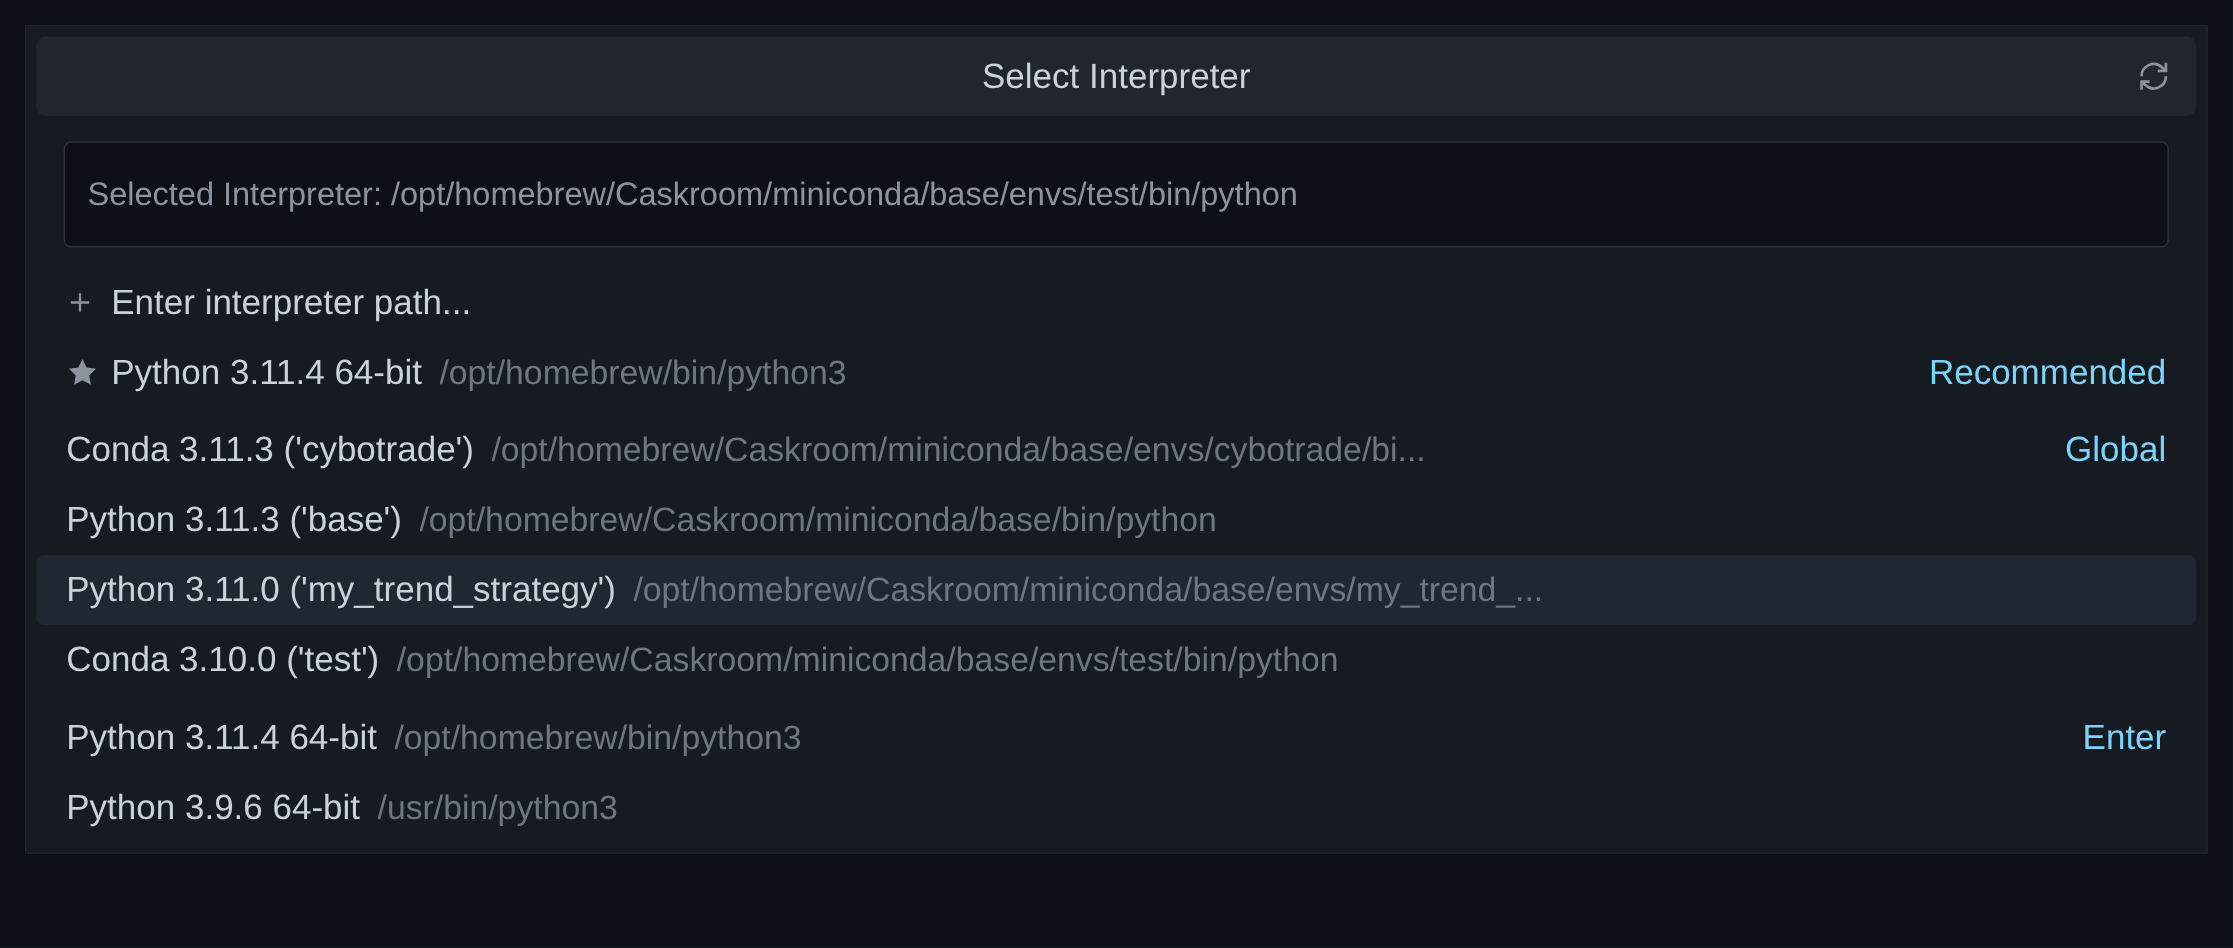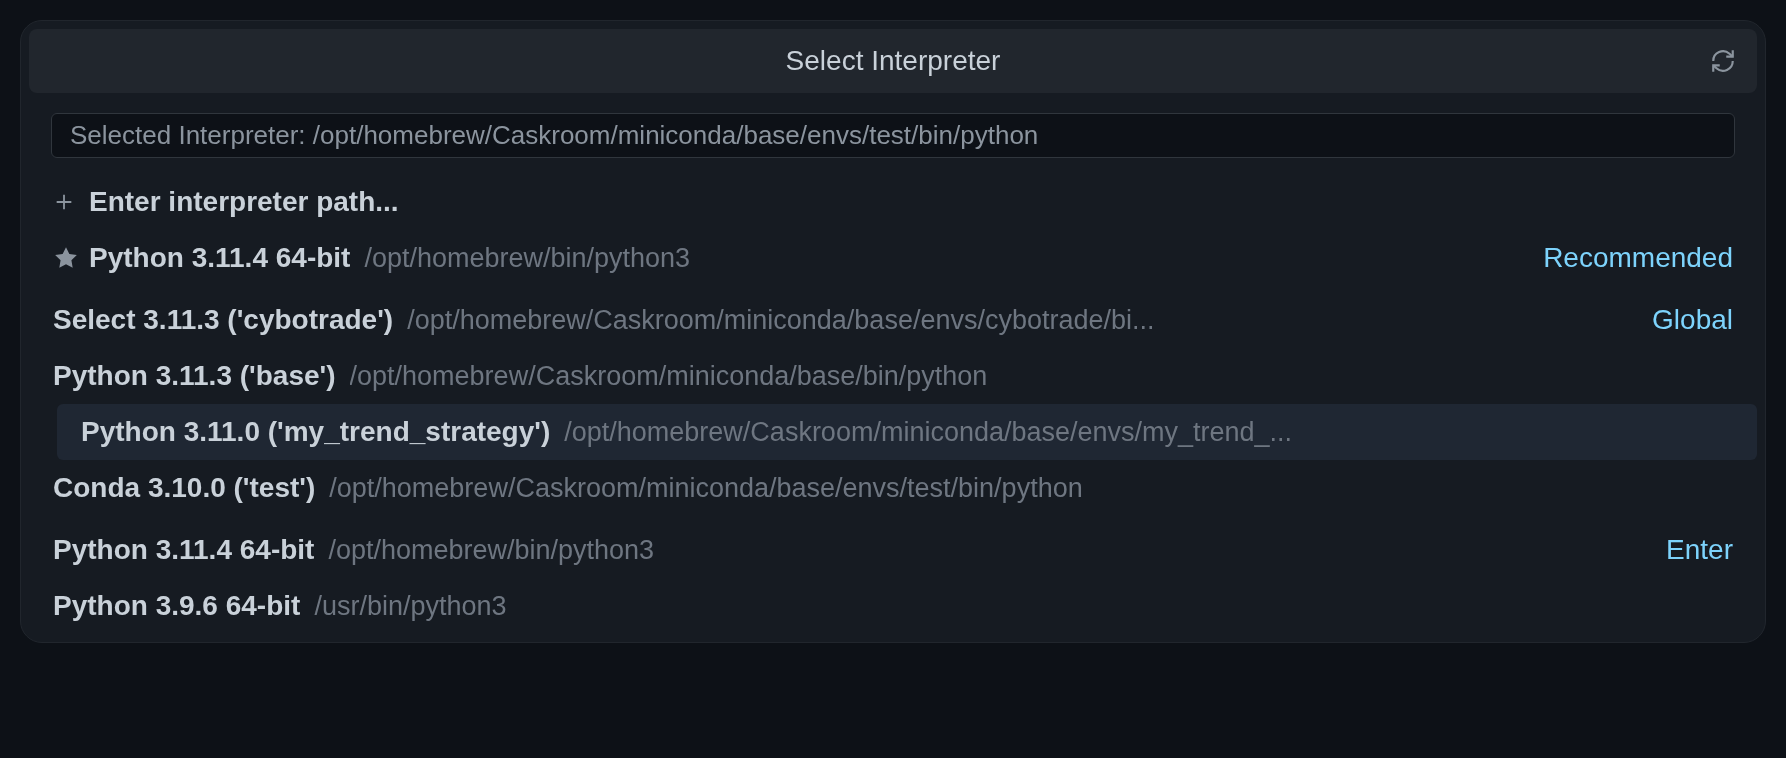--- a/index.html
+++ b/index.html
@@ -12,21 +12,21 @@
       background: #0d1117;
       font-family: -apple-system, BlinkMacSystemFont, "Segoe UI", sans-serif;
       padding: 20px;
       width: 1786px;
       height: 758px;
       overflow: hidden;
     }
     
     .container {
       background: #161b22;
-      border-radius: 22px;
+      border-radius: 0;
       overflow: hidden;
       border: 1px solid #21262d;
     }
     
     .header {
       background: #21262d;
       padding: 16px 20px;
       display: flex;
       align-items: center;
       justify-content: center;
@@ -56,61 +56,60 @@
     .refresh-icon svg {
       width: 26px;
       height: 26px;
     }
     
     .search-box {
       margin: 20px 30px 16px 30px;
       background: #0d1117;
       border: 1px solid #30363d;
       border-radius: 6px;
-      padding: 6px 18px;
+      padding: 26px 18px;
       color: #8b949e;
       font-size: 26px;
     }
     
     .interpreter-list {
       padding: 0 8px 8px 8px;
     }
     
     .interpreter-item {
       display: flex;
       align-items: center;
       padding: 10px 24px;
       cursor: pointer;
       border-radius: 6px;
       min-height: 56px;
     }
     
     .interpreter-item.highlighted {
       background: #1f2733;
-      margin-left: 28px;
     }
     
     .item-icon {
       width: 36px;
       flex-shrink: 0;
       display: flex;
       align-items: center;
       justify-content: flex-start;
       color: #8b949e;
     }
     
     .item-icon svg {
       width: 24px;
       height: 24px;
     }
     
     .item-label {
       color: #c9d1d9;
       font-size: 28px;
-      font-weight: 700;
+      font-weight: 400;
       flex-shrink: 0;
     }
     
     .item-path {
       color: #6e7681;
       font-size: 27px;
       margin-left: 14px;
       overflow: hidden;
       text-overflow: ellipsis;
       white-space: nowrap;
@@ -184,21 +183,21 @@
         <svg viewBox="0 0 24 24">
           <polygon points="12,2 15.09,8.26 22,9.27 17,14.14 18.18,21.02 12,17.77 5.82,21.02 7,14.14 2,9.27 8.91,8.26"></polygon>
         </svg>
       </span>
       <span class="item-label">Python 3.11.4 64-bit</span>
       <span class="item-path">/opt/homebrew/bin/python3</span>
       <span class="item-badge">Recommended</span>
     </div>
 
     <div class="interpreter-item conda-item section-first">
-      <span class="item-label">Select 3.11.3 ('cybotrade')</span>
+      <span class="item-label">Conda 3.11.3 ('cybotrade')</span>
       <span class="item-path">/opt/homebrew/Caskroom/miniconda/base/envs/cybotrade/bi...</span>
       <span class="item-badge">Global</span>
     </div>
 
     <div class="interpreter-item conda-item">
       <span class="item-label">Python 3.11.3 ('base')</span>
       <span class="item-path">/opt/homebrew/Caskroom/miniconda/base/bin/python</span>
     </div>
 
     <div class="interpreter-item conda-item highlighted">

